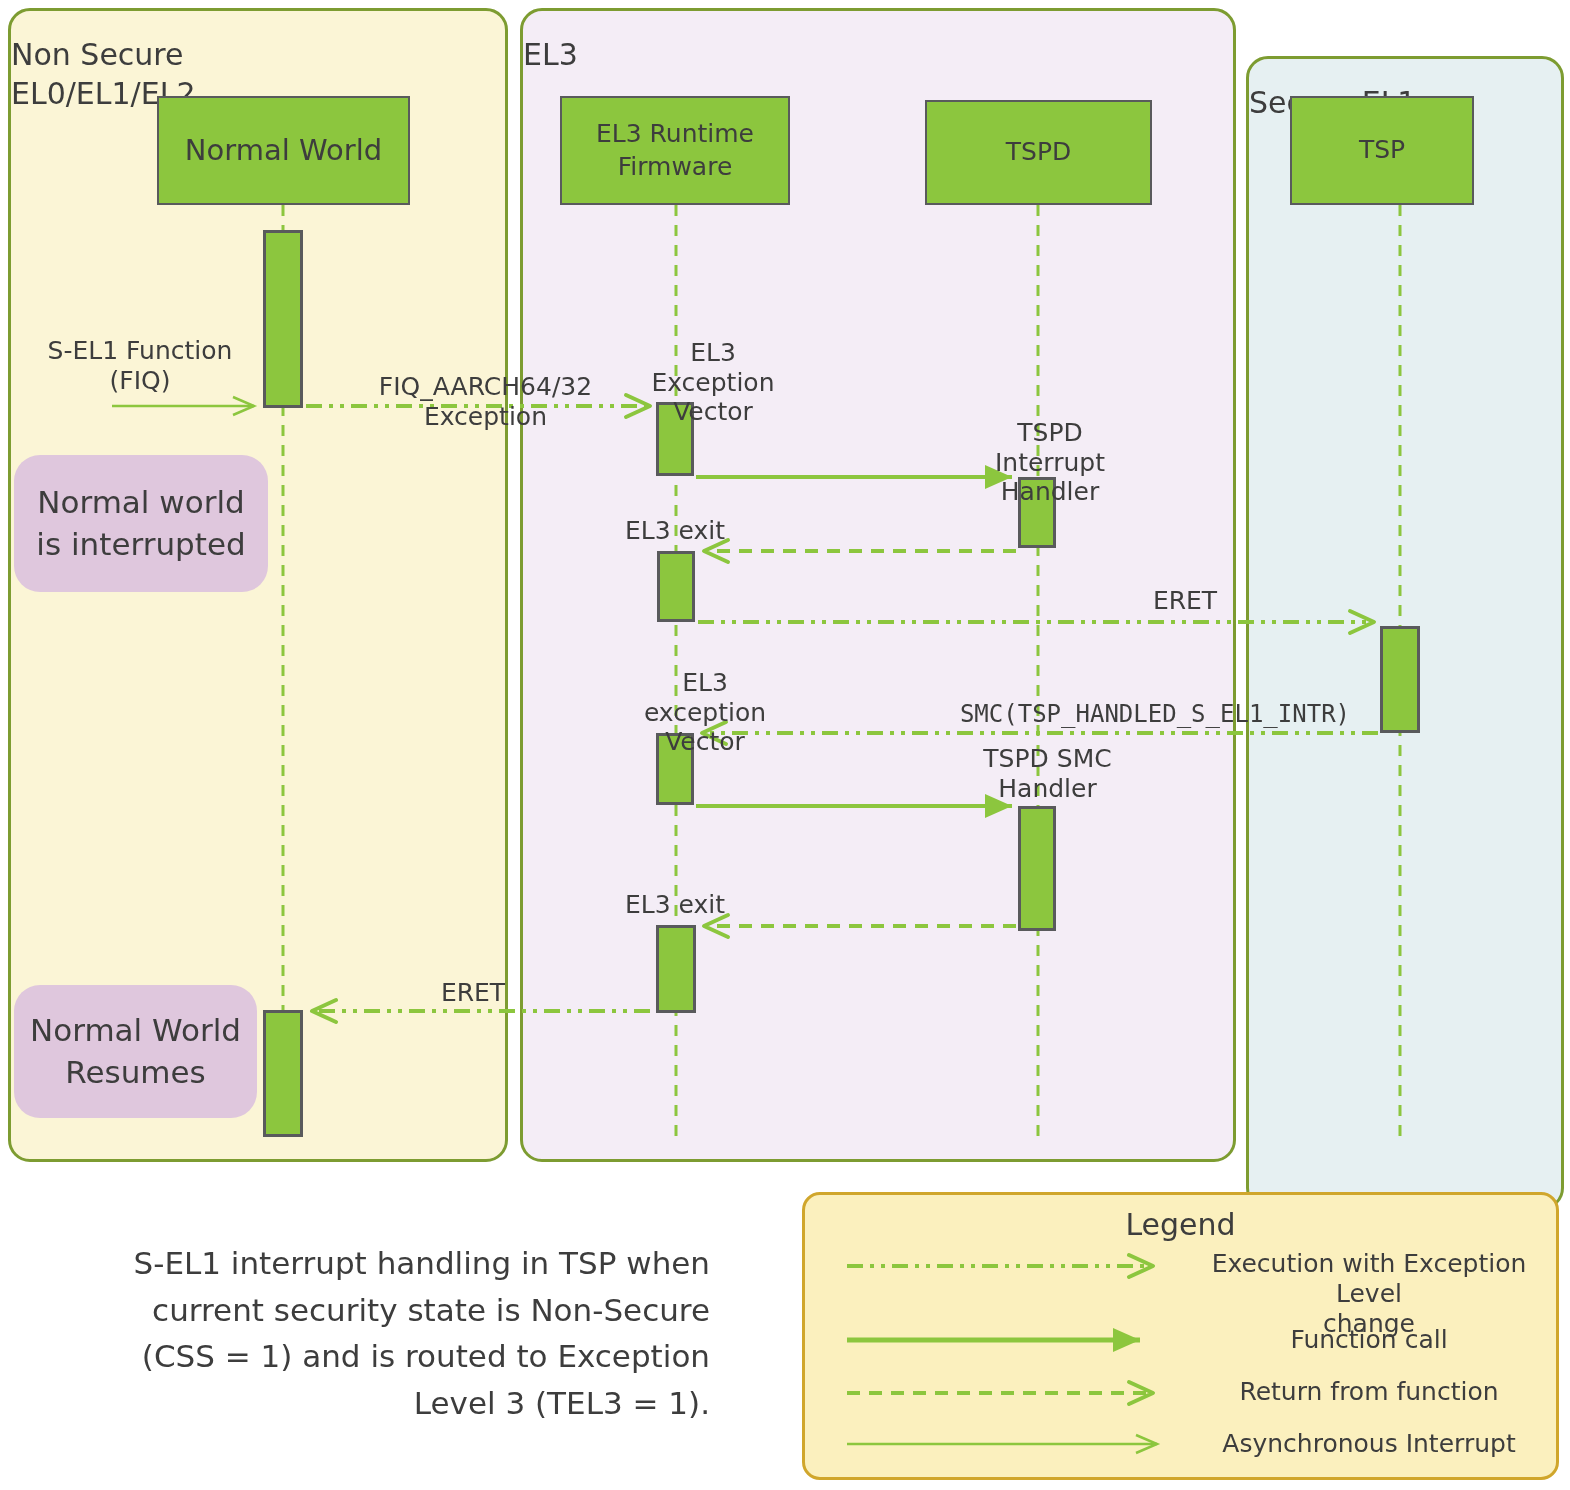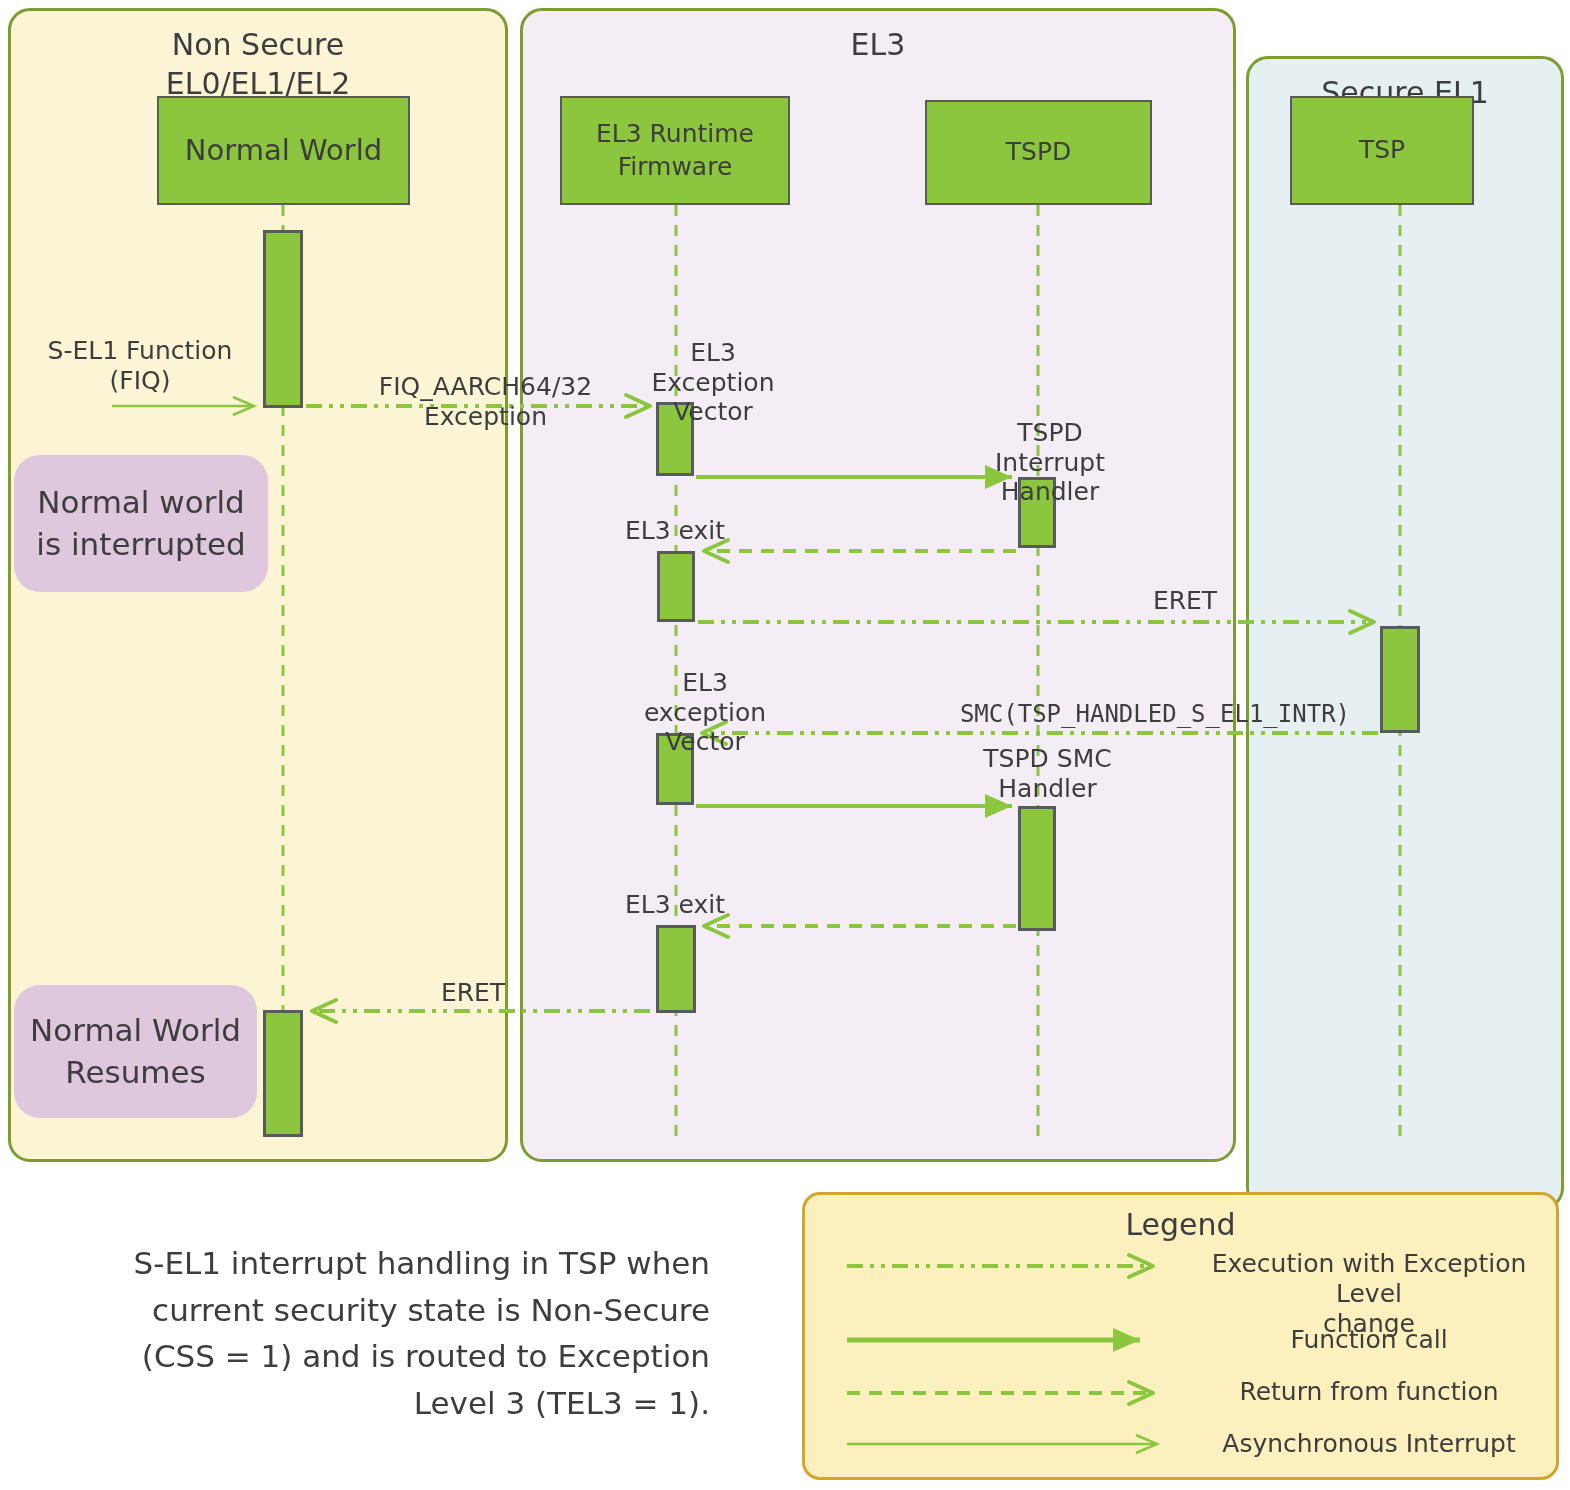--- a/index.html
+++ b/index.html
@@ -6,21 +6,21 @@
   body {
     font-family:"DejaVu Sans","Liberation Sans",sans-serif;
     background:#ffffff; color:#3d3d3d;
   }
   .stage { position:relative; width:1570px; height:1490px; background:#ffffff; overflow:hidden; }
 
   .lane { position:absolute; border:3px solid #7d9c31; border-radius:22px; }
   .lane-ns  { left:8px;    top:8px; width:500px; height:1154px; background:#fbf5d6; }
   .lane-el3 { left:520px;  top:8px; width:716px; height:1154px; background:#f4edf6; }
   .lane-sel1{ left:1246px; top:8px; width:318px; height:1154px; background:#e6f0f2;margin-top:48px; }
-  .lane-title { text-align:center; padding-top:14px; font-size:30px; line-height:1.3; white-space:pre-line; }
+  .lane-title { padding-top:24px; font-size:30px; line-height:1.3; white-space:pre-line; }
 
   .overlay { position:absolute; left:0; top:0; }
 
   .lifeline { stroke:#8cc63e; stroke-width:3; stroke-dasharray:11 9; fill:none; }
   .msg { stroke:#8cc63e; stroke-width:4; fill:none; }
   .dashdot { stroke-dasharray:16 7 4 7 4 7; }
   .dashed { stroke-dasharray:13 9; }
   .thin { stroke-width:2.5; }
 
   .actor {

